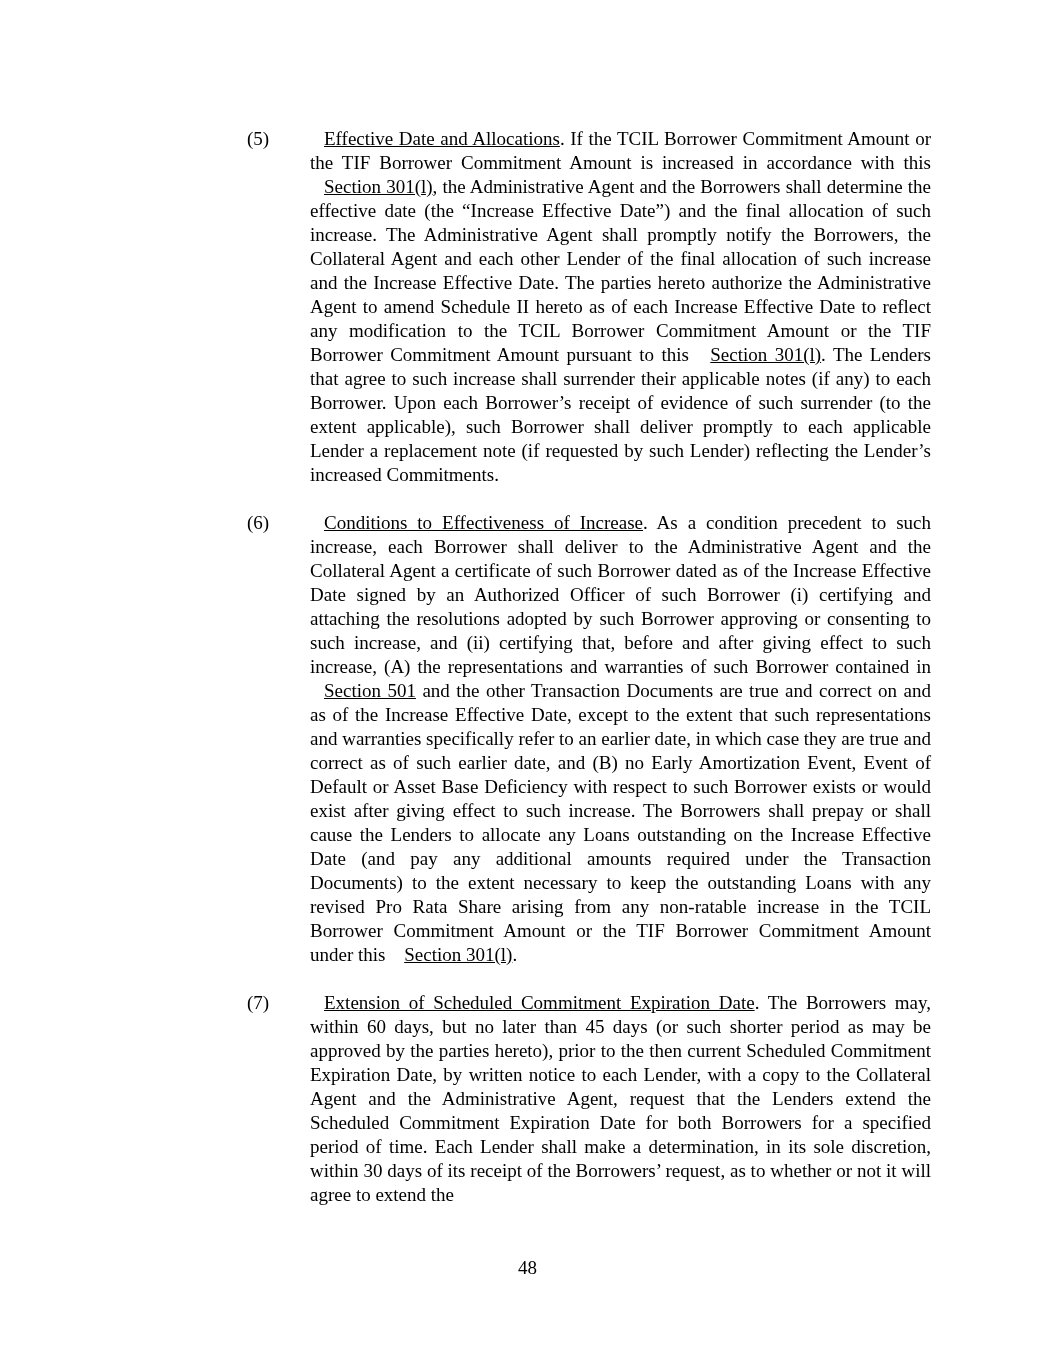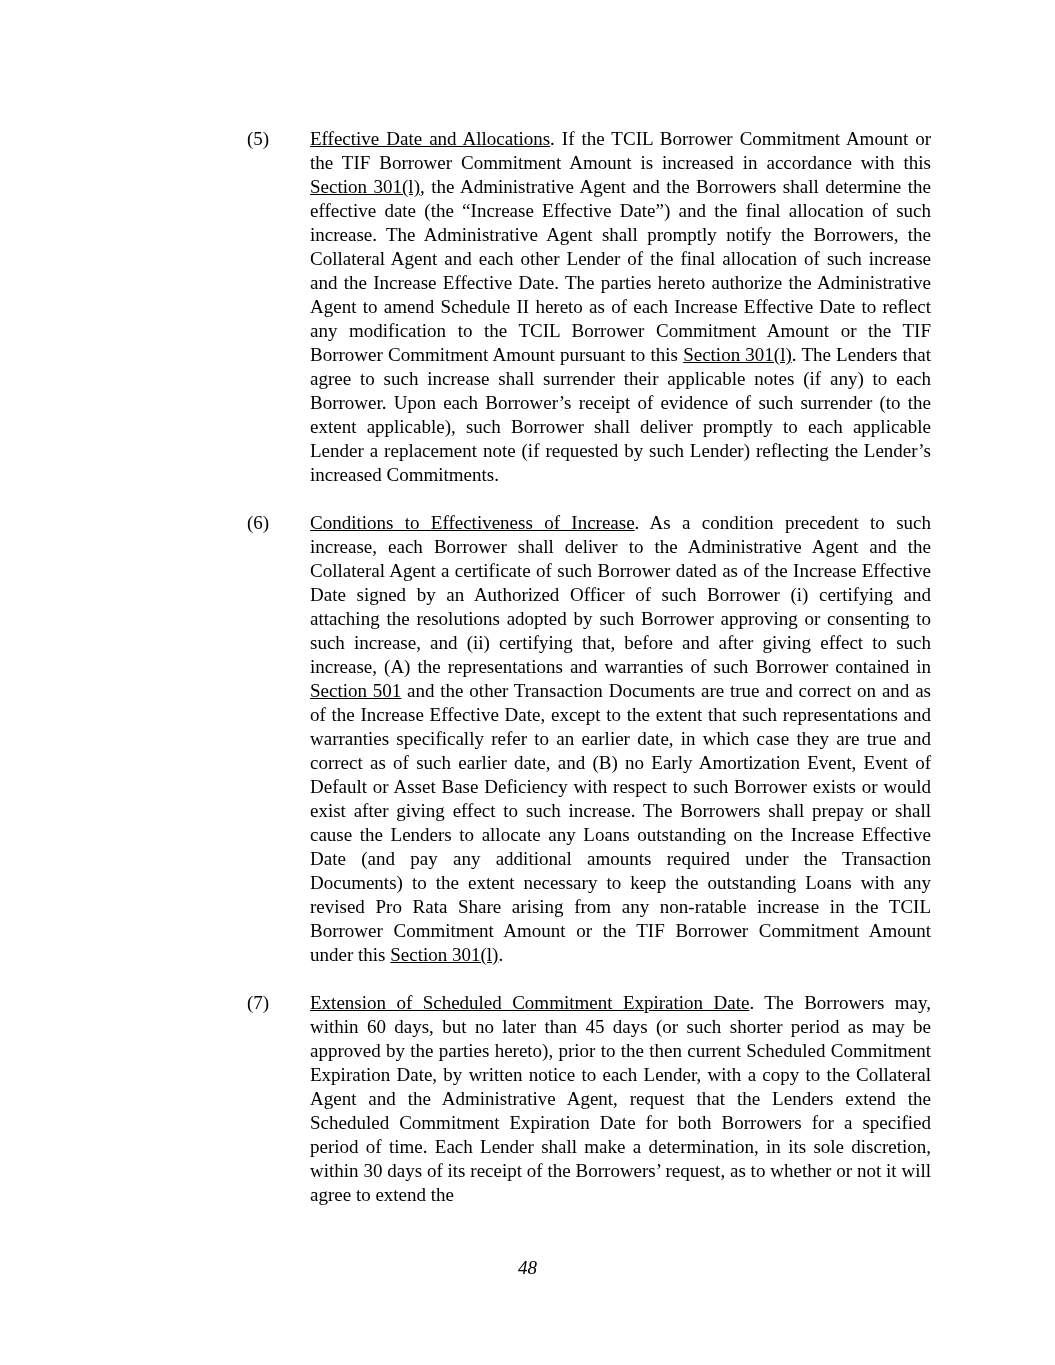--- a/index.html
+++ b/index.html
@@ -29,30 +29,29 @@
     text-align: justify;
     font-size: 19px;
     line-height: 24px;
     margin: 0 0 24px 0;
   }
   .pnum {
     position: absolute;
     left: 0;
     top: 0;
   }
-  .u { text-decoration: underline; }
+  .u { text-decoration: underline; margin-left: 14px; }
   .footer {
     position: absolute;
     top: 1256px;
     left: 0;
     width: 1055px;
     text-align: center;
     font-size: 19px;
     line-height: 24px;
-    font-style: italic;
   }
 </style>
 </head>
 <body>
 
 <div class="page">
   <div class="content">
 
     <div class="para"><span class="pnum">(5)</span><span class="u">Effective Date and Allocations</span><span>.  If the TCIL Borrower Commitment Amount or the TIF Borrower Commitment Amount is increased in accordance with this </span><span class="u">Section 301(l)</span><span>, the Administrative Agent and the Borrowers shall determine the effective date (the “Increase Effective Date”) and the final allocation of such increase.  The Administrative Agent shall promptly notify the Borrowers, the Collateral Agent and each other Lender of the final allocation of such increase and the Increase Effective Date.  The parties hereto authorize the Administrative Agent to amend Schedule II hereto as of each Increase Effective Date to reflect any modification to the TCIL Borrower Commitment Amount or the TIF Borrower Commitment Amount pursuant to this </span><span class="u">Section 301(l)</span><span>.  The Lenders that agree to such increase shall surrender their applicable notes (if any) to each Borrower.  Upon each Borrower’s receipt of evidence of such surrender (to the extent applicable), such Borrower shall deliver promptly to each applicable Lender a replacement note (if requested by such Lender) reflecting the Lender’s increased Commitments.</span></div>
 

